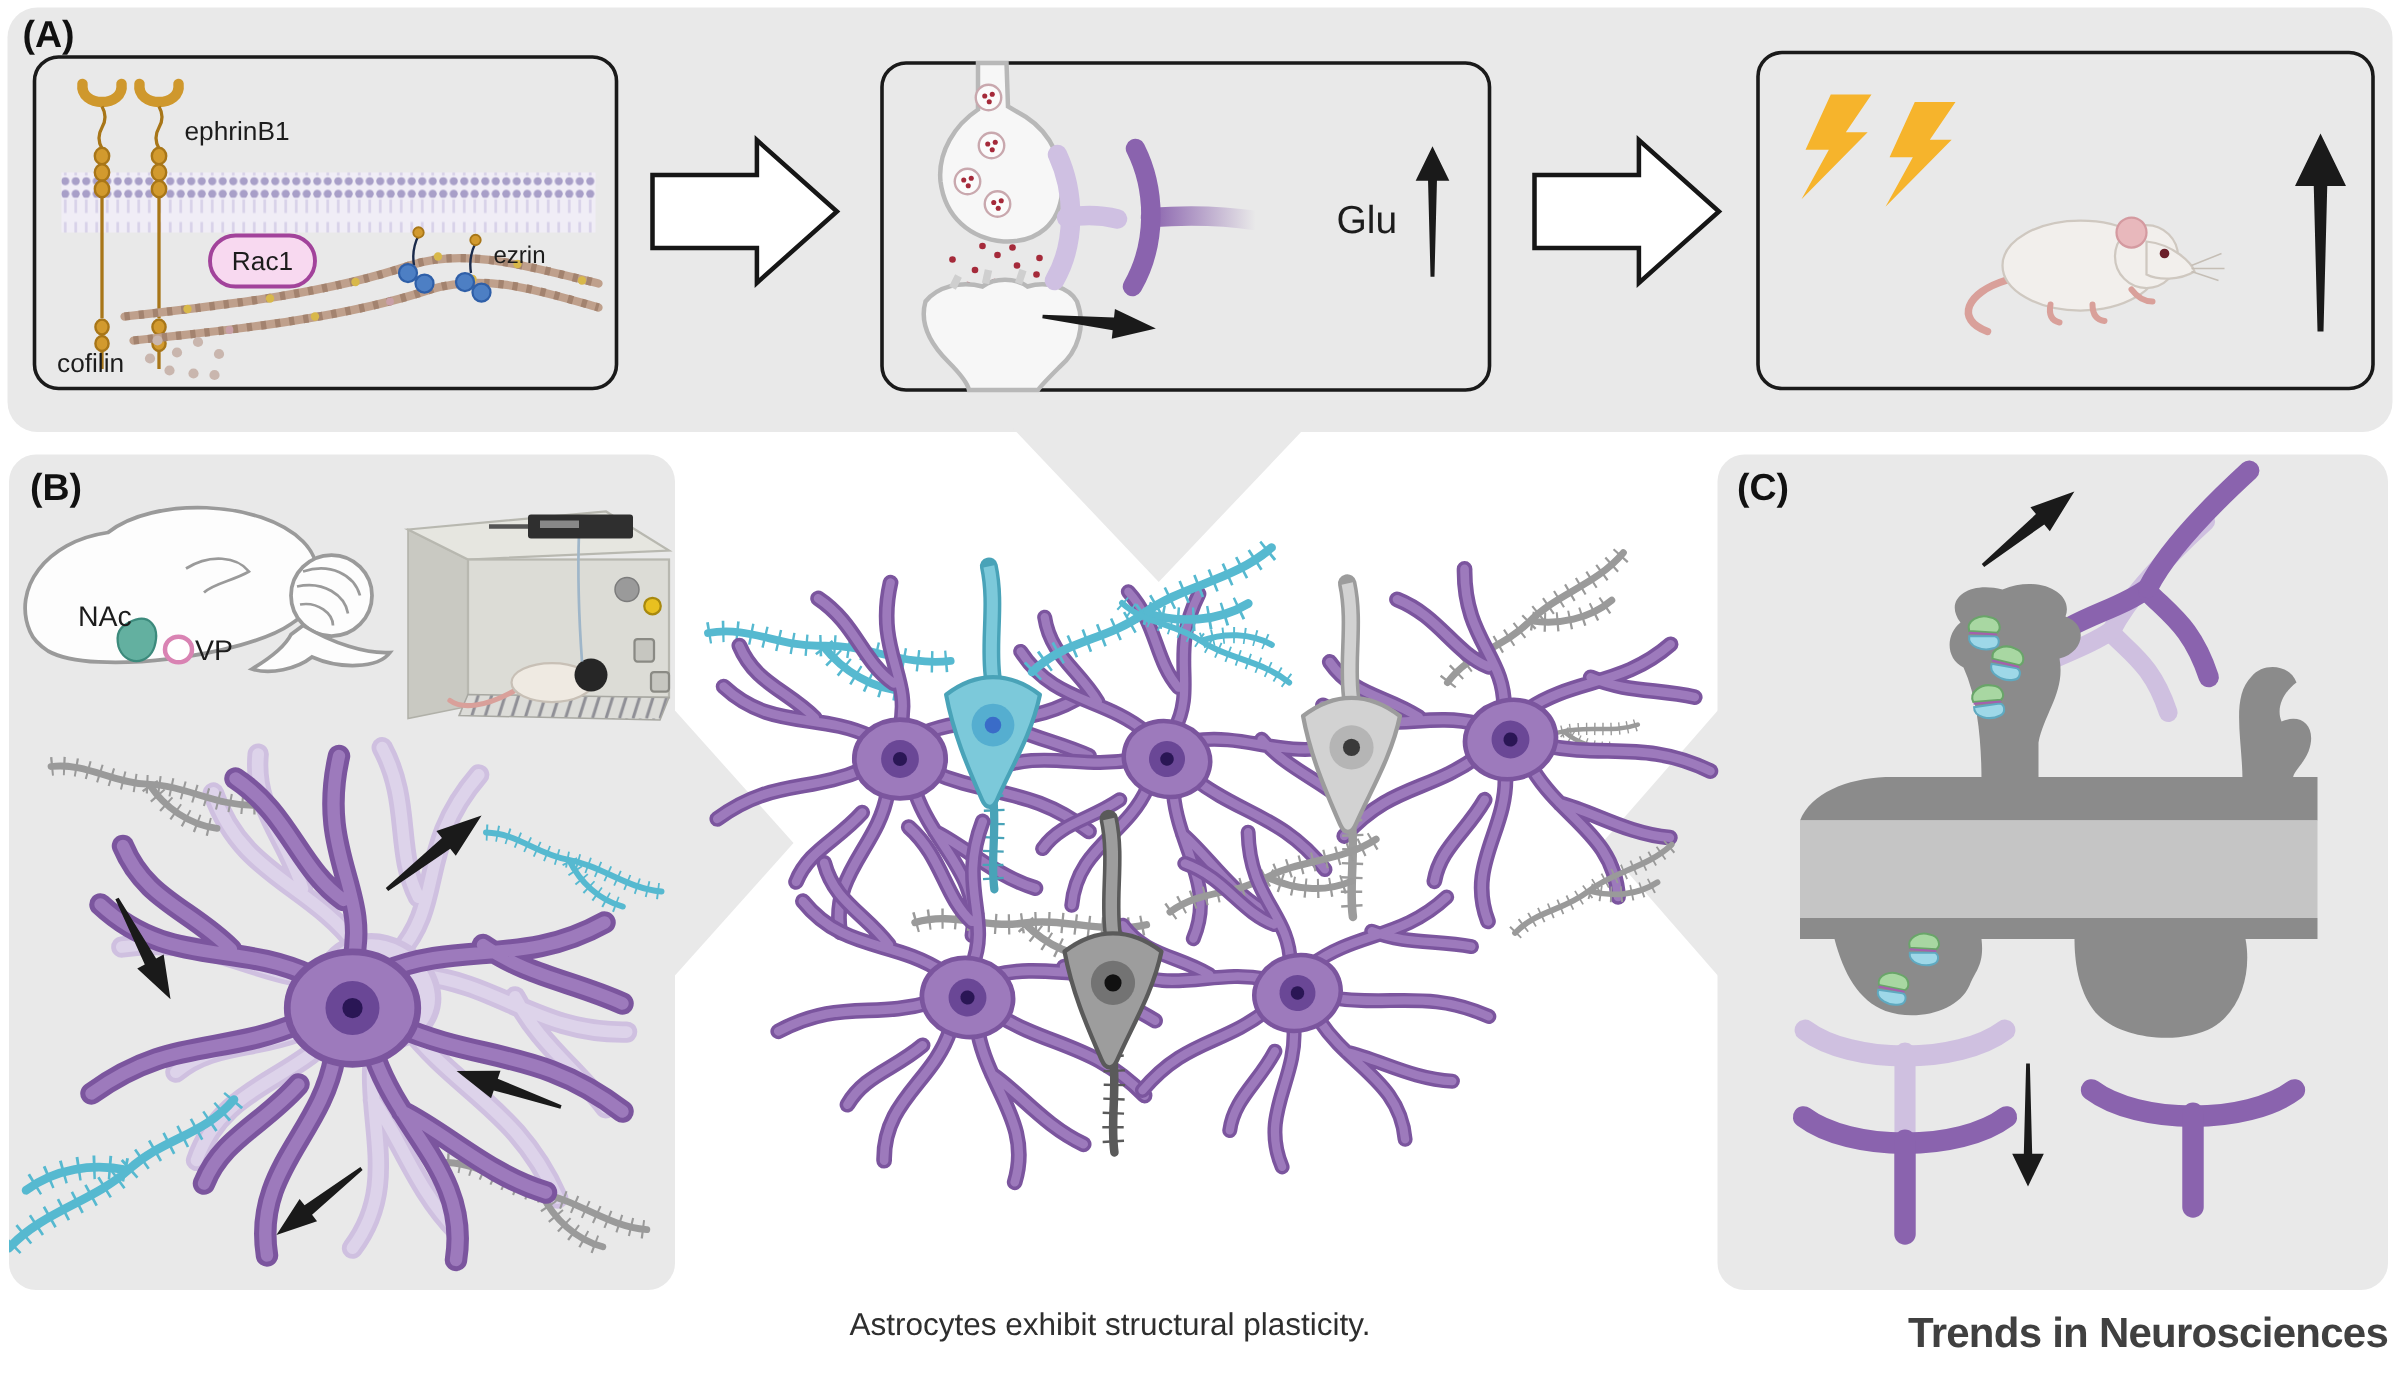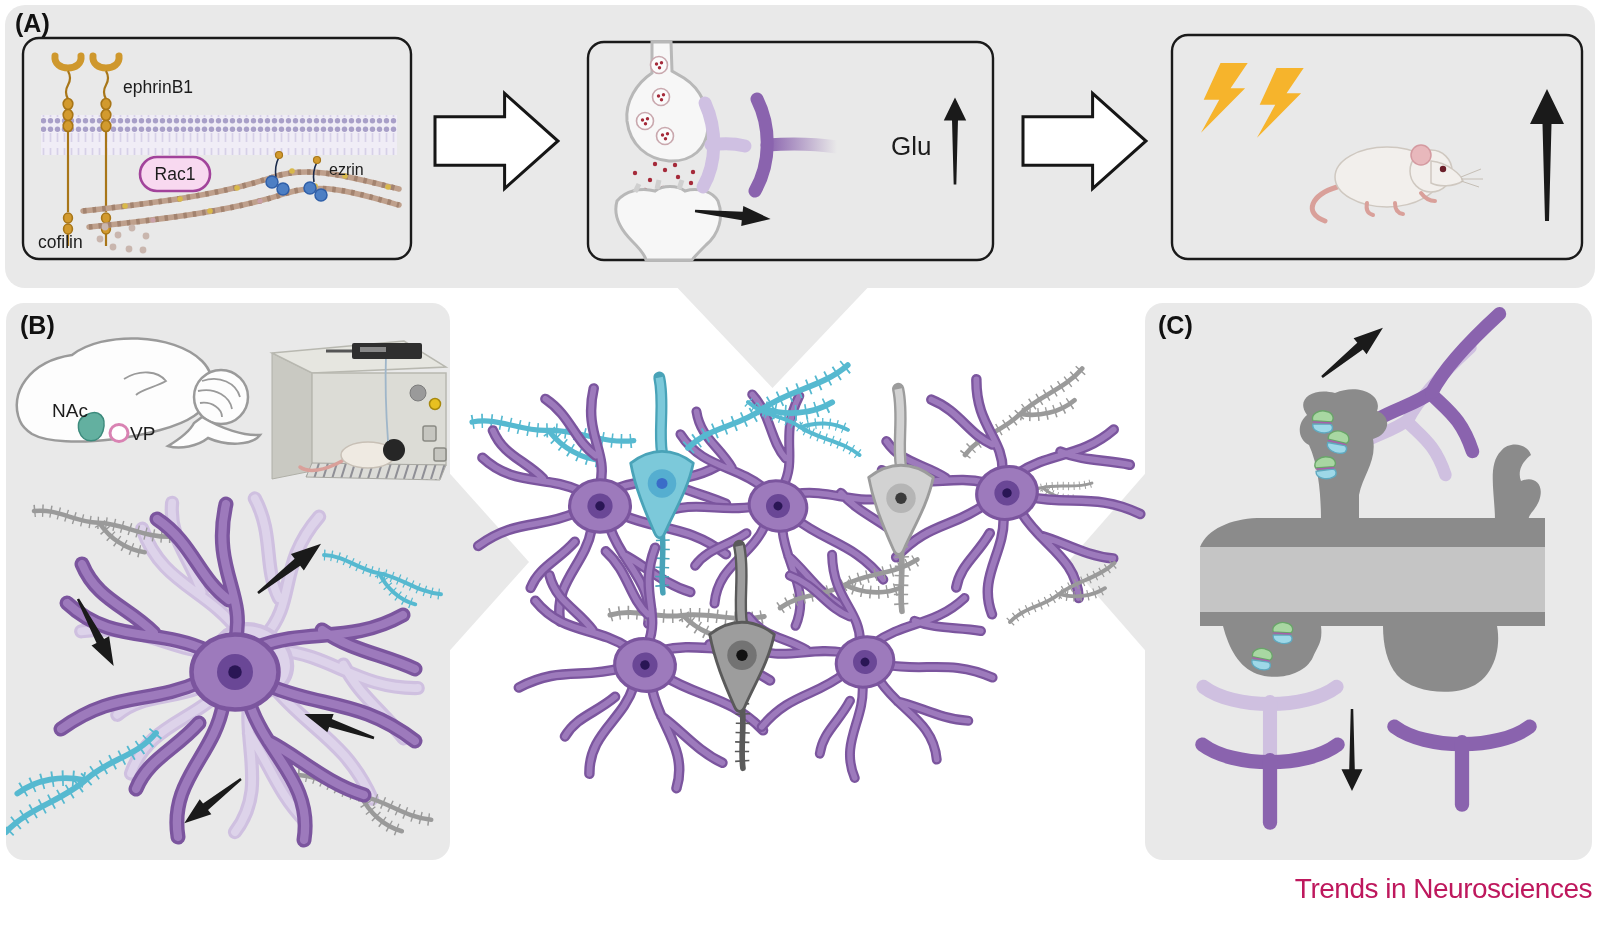--- a/index.html
+++ b/index.html
@@ -8,22 +8,22 @@
   #panel-a{left:5px;top:5px;width:1590px;height:283px;border-radius:20px;}
   #panel-b{left:6px;top:303px;width:444px;height:557px;}
   #panel-c{left:1145px;top:303px;width:447px;height:557px;}
   .plabel{position:absolute;font-size:25px;font-weight:700;color:#111;}
   .psvg{position:absolute;left:0;top:0;width:100%;height:100%;}
   .chev{position:absolute;}
   .chev polygon{fill:var(--panel-background,#e9e9e9);}
   #center-art{position:absolute;left:450px;top:340px;width:700px;height:540px;}
   #caption{position:absolute;left:420px;top:872px;width:640px;text-align:center;
            font-size:21px;color:#2e2e2e;}
-  #journal{position:absolute;right:8px;top:873px;font-size:28px;font-weight:400;
-           color:#be185d;letter-spacing:-0.5px;}
+  #journal{position:absolute;right:8px;top:873px;font-size:28px;font-weight:700;
+           color:#404040;letter-spacing:-0.5px;}
   svg text{fill:#1c1c1c;}
   .t17{font-size:17.5px;} .t16{font-size:16px;} .t19{font-size:19px;} .t26{font-size:26px;}
   .tc{text-anchor:middle;}
   
   .abox{fill:var(--panel-background,#eaeaea);stroke:var(--box-border,#1a1a1a);stroke-width:2.4;}
   
   .a-out{stroke:var(--ao);stroke-width:10;fill:none;}
   .a-fill{stroke:var(--af);stroke-width:5.5;fill:none;}
   .a-soma{fill:var(--af);stroke:var(--ao);stroke-width:3;}
   .a-nuc{fill:var(--an);} .a-dot{fill:var(--ad);}
@@ -385,14 +385,15 @@
     <use href="#neuron" class="n-teal" transform="translate(212,148) scale(0.92)"></use>
     <use href="#neuron" class="n-lgray" transform="translate(451,163) scale(0.95)"></use>
     <use href="#sdend" class="sd-gray" transform="translate(160,275) rotate(12) scale(0.9)"></use>
     <use href="#sdend" class="sd-gray" transform="translate(330,268) rotate(-8) scale(0.85)"></use>
     <use href="#sdend" class="sd-gray" transform="translate(560,282) rotate(-18) scale(0.7)"></use>
     <use href="#astrocyte" class="astro-p" transform="translate(195,325) rotate(8) scale(1.05)"></use>
     <use href="#astrocyte" class="astro-p" transform="translate(415,322) rotate(-14)"></use>
     <use href="#neuron" class="n-dgray" transform="translate(292,320) scale(0.95)"></use>
   </svg>
 
+  <div id="caption">Astrocytes exhibit structural plasticity.</div>
   <div id="journal">Trends in Neurosciences</div>
 </div>
 
 </body></html>

